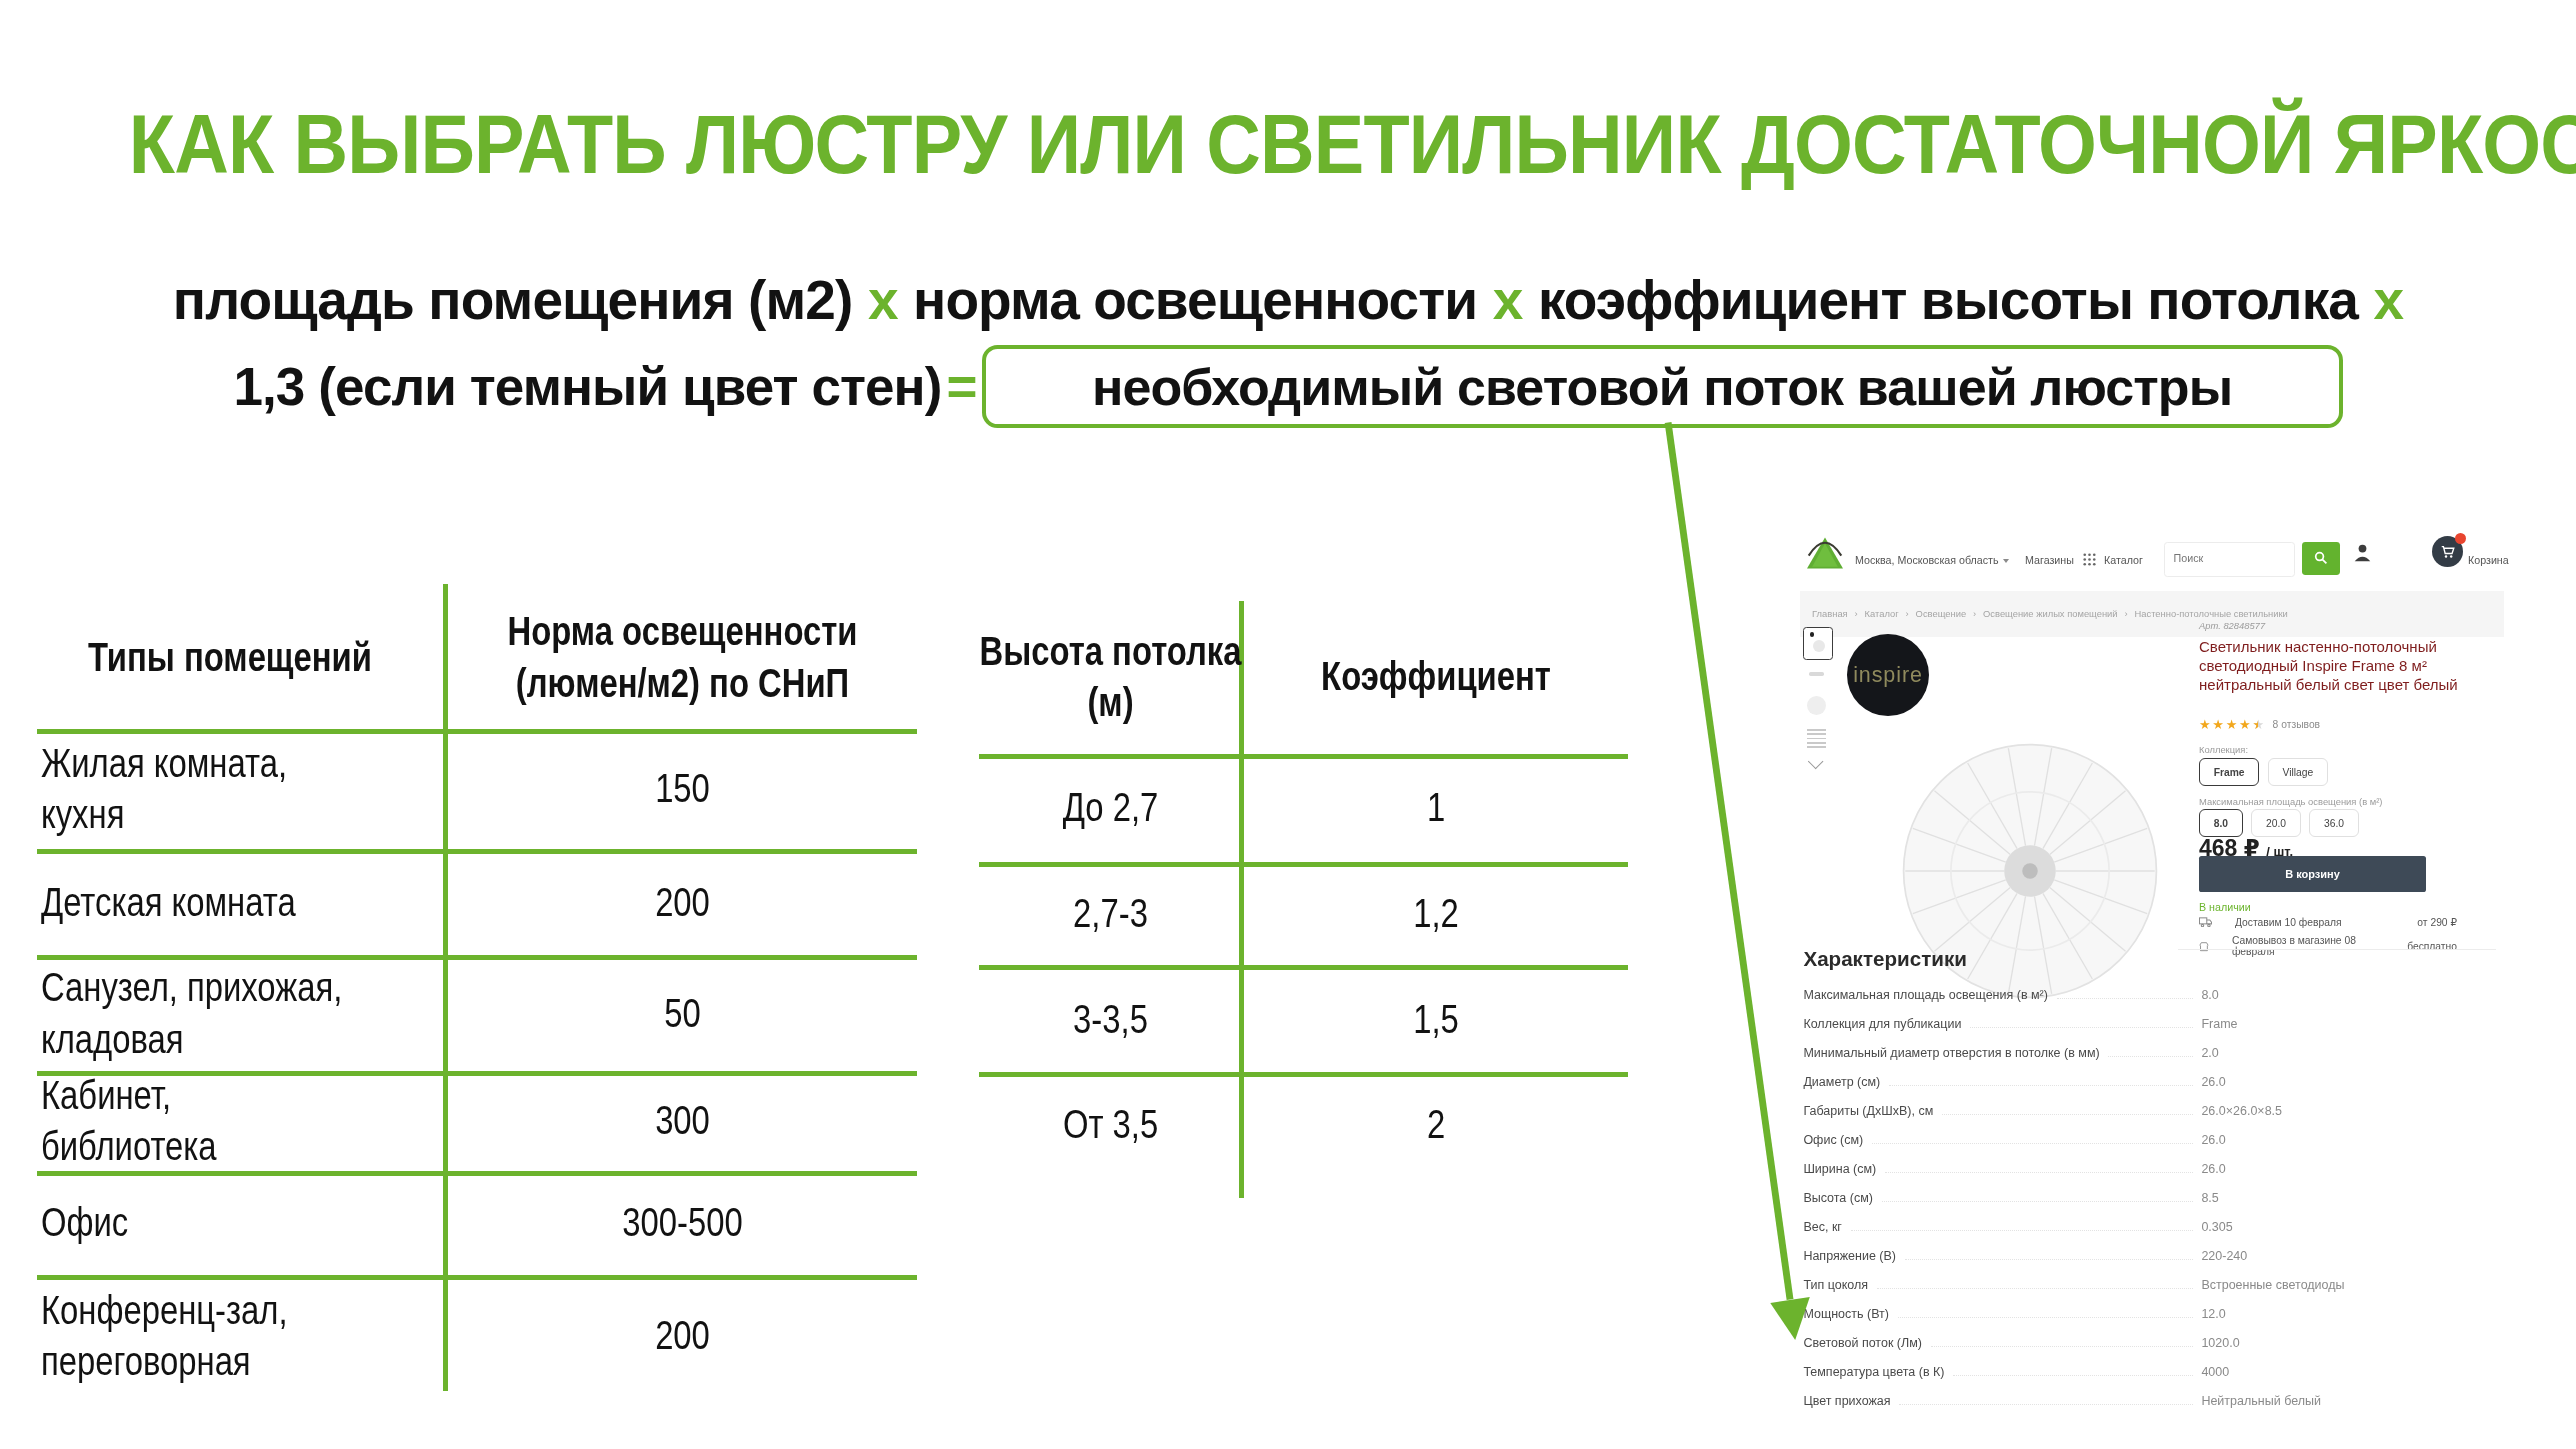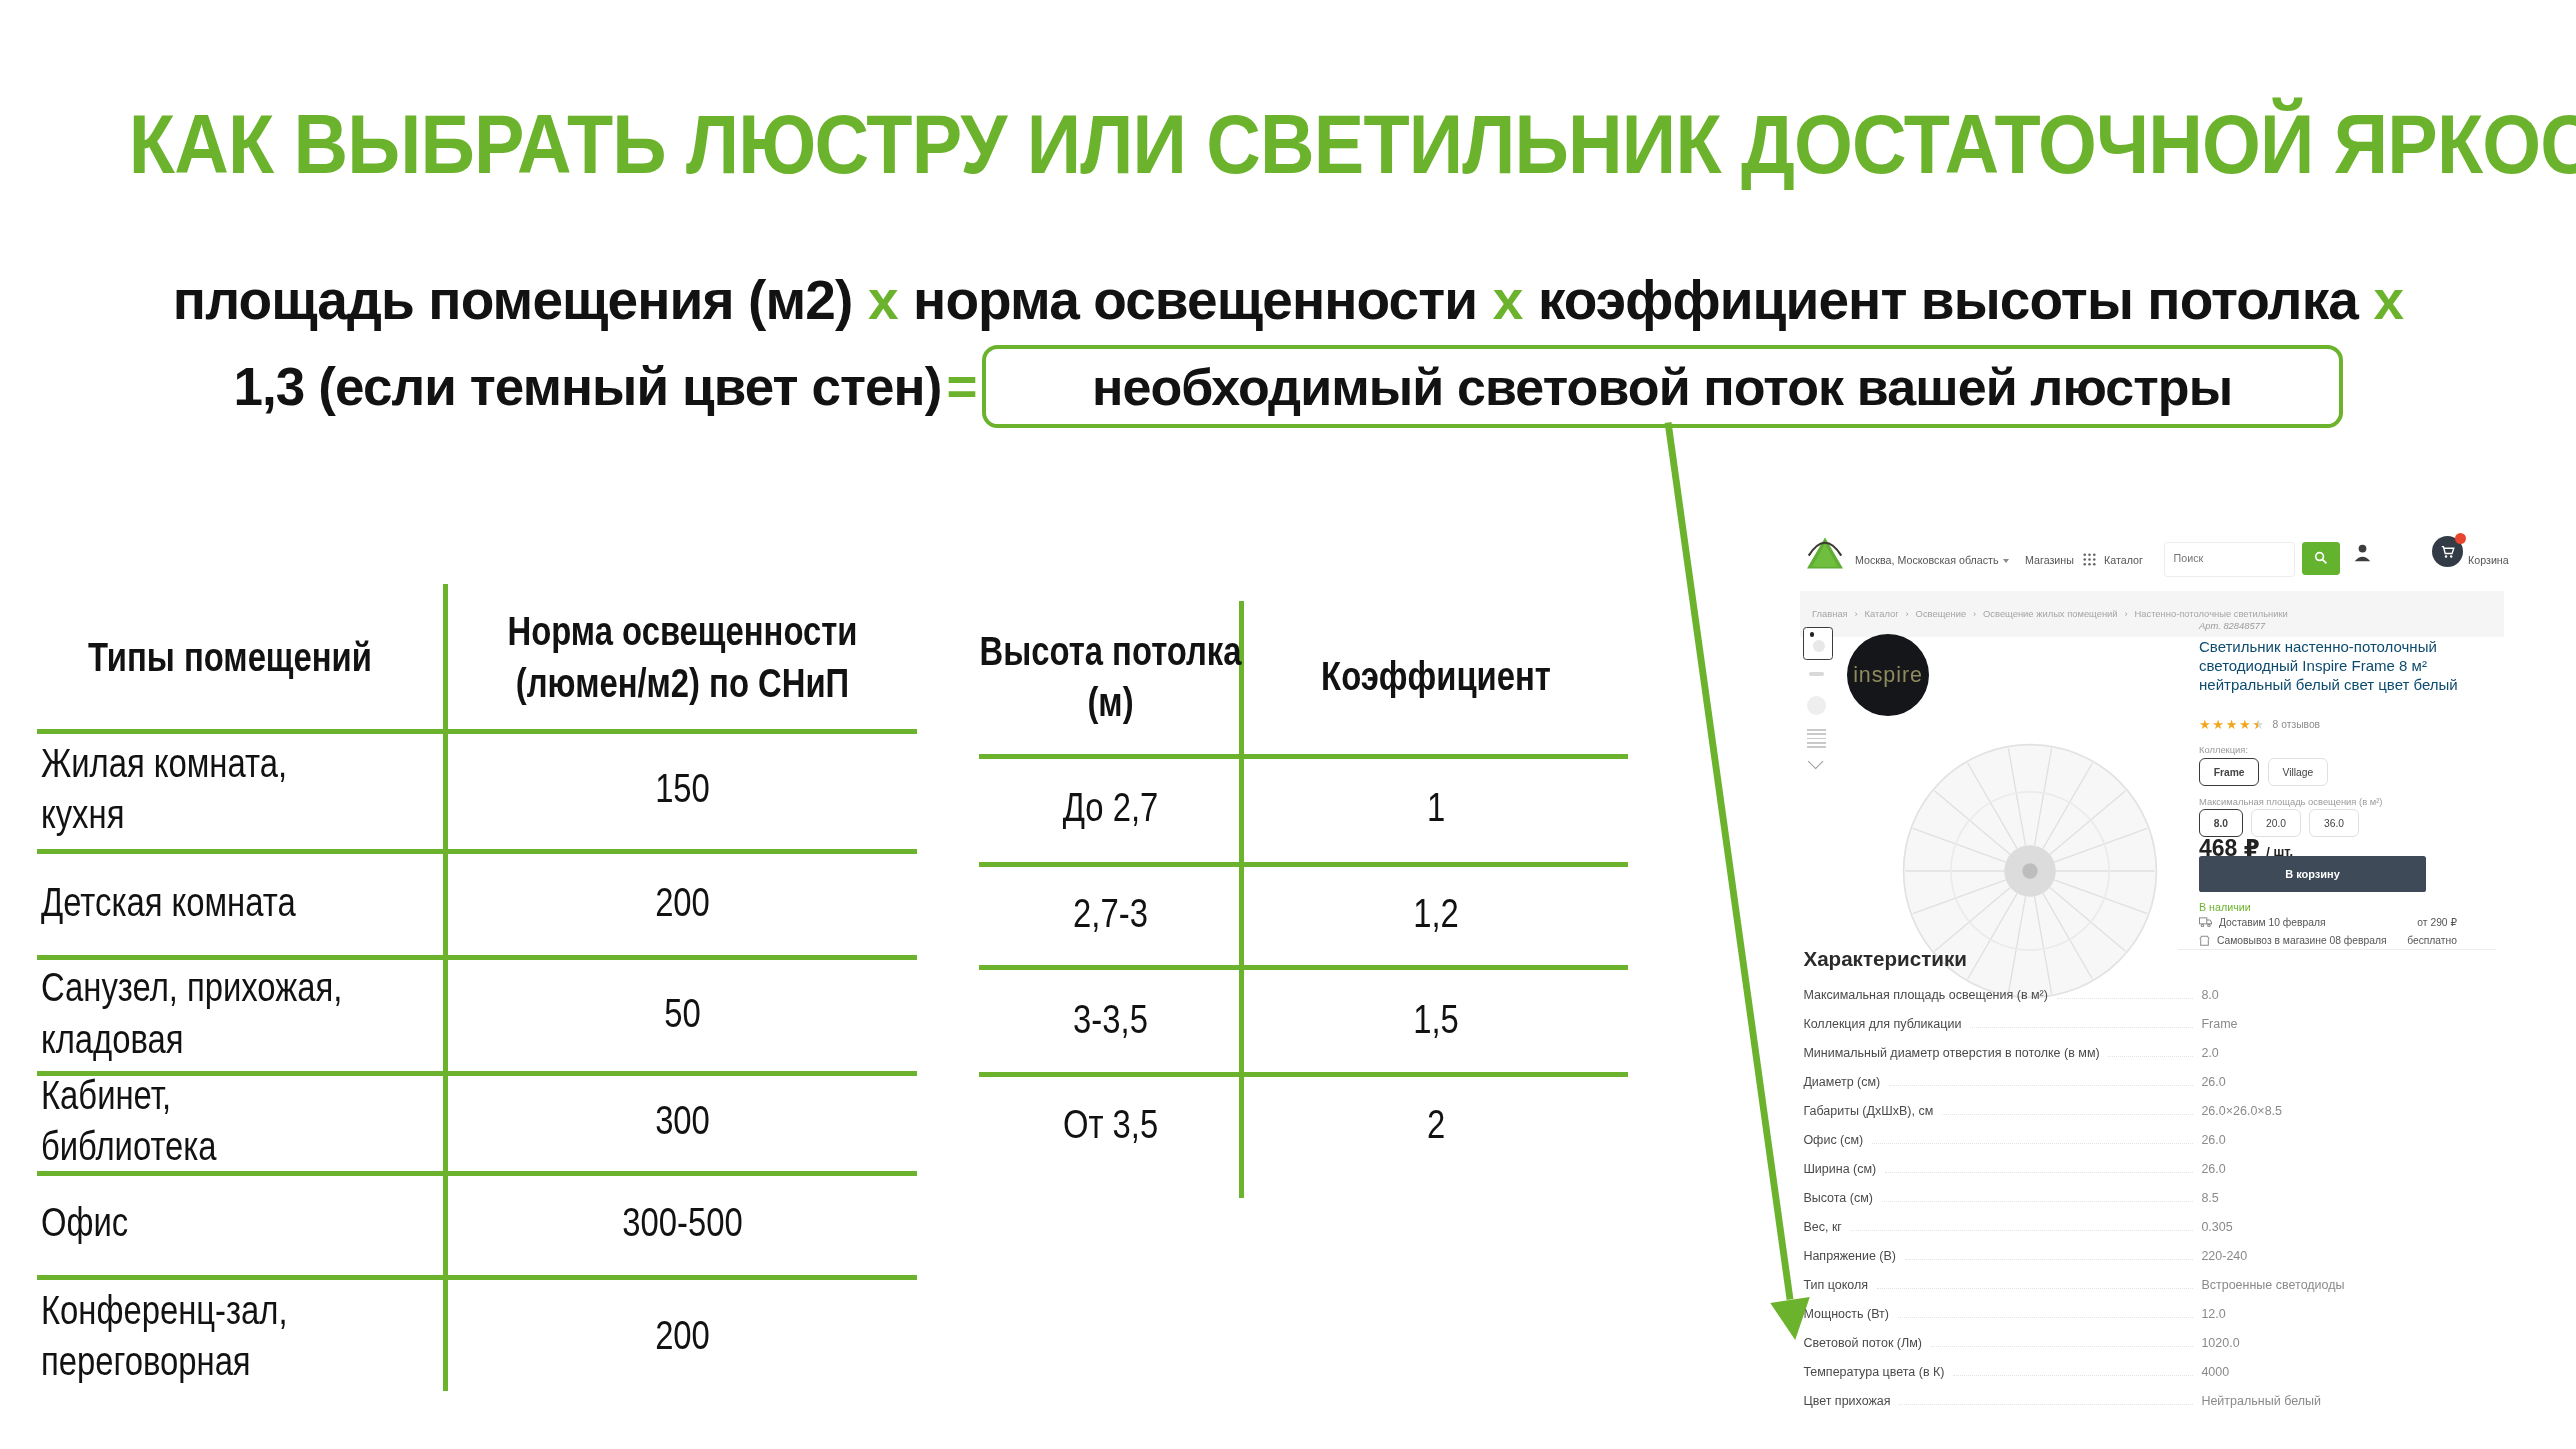--- a/index.html
+++ b/index.html
@@ -54,36 +54,36 @@
   .rail-dash{position:absolute;left:8.6px;top:146px;width:15.5px;height:4.3px;background:#d9d9d9;border-radius:1.7px;}
   .rail-circle{position:absolute;left:6.9px;top:170px;width:19px;height:19px;border-radius:50%;background:#eee;}
   .rail-barcode{position:absolute;left:6.9px;top:203px;width:19px;height:19px;
                 background:repeating-linear-gradient(#c9c9c9 0 1.7px,#fff 1.7px 4.3px);}
   .rail-chevron{position:absolute;left:10.3px;top:230px;width:10.3px;height:10.3px;border-right:1.7px solid #9a9a9a;
                 border-bottom:1.7px solid #9a9a9a;transform:rotate(45deg);}
   .inspire{position:absolute;left:47px;top:108px;width:82px;height:82px;border-radius:50%;background:#14161a;
            display:flex;align-items:center;justify-content:center;color:#8f8a5d;font-size:21.5px;letter-spacing:0.9px;}
   .lamp{position:absolute;left:101px;top:216px;}
   .art{font-size:9.4px;color:#9b9b9b;}
-  .ptitle{font-size:15px;line-height:1.26;color:#0c4a6e;width:288px;}
+  .ptitle{font-size:15px;line-height:1.26;color:#7f1d1d;width:288px;}
   .stars{display:flex;align-items:center;gap:1.7px;font-size:13px;color:#f2a71c;}
   .star-half{position:relative;color:#d9d9d9;}
   .star-half .fill{position:absolute;left:0;top:0;width:50%;overflow:hidden;color:#f2a71c;}
   .reviews{font-size:10.3px;color:#8c8c8c;margin-left:6.9px;}
   .mini-label{font-size:9.4px;color:#9b9b9b;}
   .chip-row{display:flex;gap:8.6px;}
   .chip{box-sizing:border-box;height:28px;border-radius:6px;border:0.9px solid #e0e0e0;background:#fff;color:#444;
         font-size:10.3px;padding:0 13.7px;display:flex;align-items:center;cursor:pointer;font-family:inherit;}
   .chip.sel{border:1.7px solid #3a3a3a;font-weight:bold;}
   .price{font-size:23px;font-weight:bold;color:#222;}
   .price small{font-size:13px;font-weight:bold;}
   .buy-btn{position:absolute;left:399px;top:330px;width:227px;height:36px;background:#3e4a57;color:#fff;border:none;
            border-radius:2.6px;font-size:11px;font-weight:bold;font-family:inherit;cursor:pointer;}
   .stock{font-size:10.7px;color:#6cb52e;}
-  .dlv-row{position:absolute;left:399px;width:258px;display:flex;align-items:center;gap:7px;font-size:10.3px;color:#555;}
+  .dlv-row{position:absolute;left:399px;width:258px;display:flex;align-items:center;gap:23px;font-size:10.3px;color:#555;}
   .dlv-row .val{margin-left:auto;color:#555;}
   .thin-sep{position:absolute;left:378px;top:423px;width:318px;height:0.9px;background:#ececec;}
   .spec-title{font-size:20.6px;font-weight:bold;color:#2b2b2b;}
   .specs{position:absolute;left:3.4px;top:462px;width:675px;}
   .spec-row{display:flex;align-items:baseline;height:29px;}
   .spec-row .lbl{font-size:12.5px;color:var(--spec-label);white-space:nowrap;}
   .spec-row .lead{flex:1;border-bottom:1.7px dotted #e3e3e3;margin:0 8.6px 3.4px 8.6px;min-width:17px;}
   .spec-row .val{width:277px;flex:none;font-size:12.5px;color:var(--spec-value);white-space:nowrap;}
   .overlay{position:absolute;left:0;top:0;z-index:6;pointer-events:none;}
 </style>

